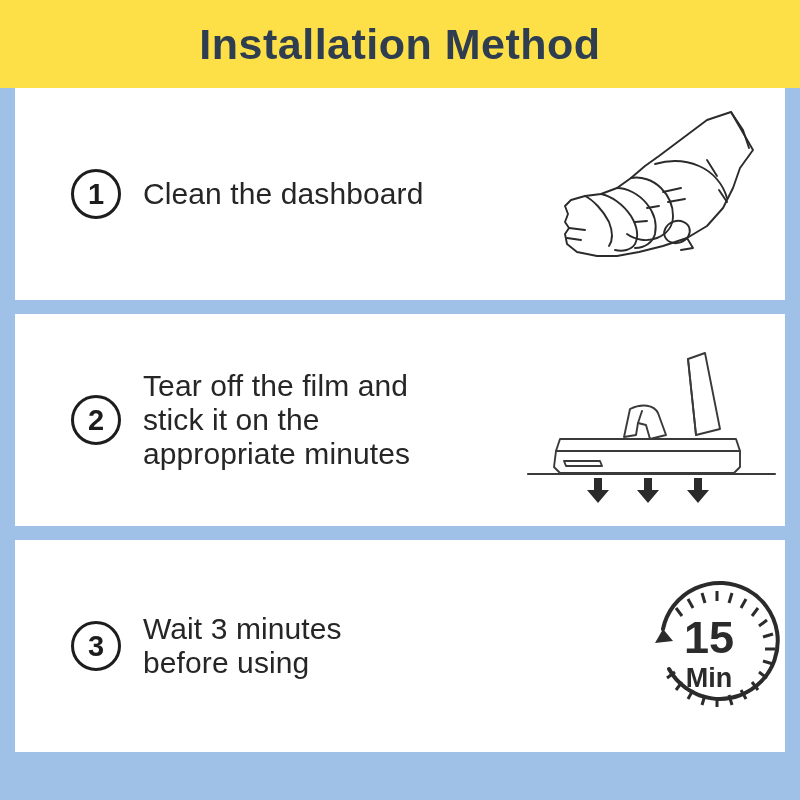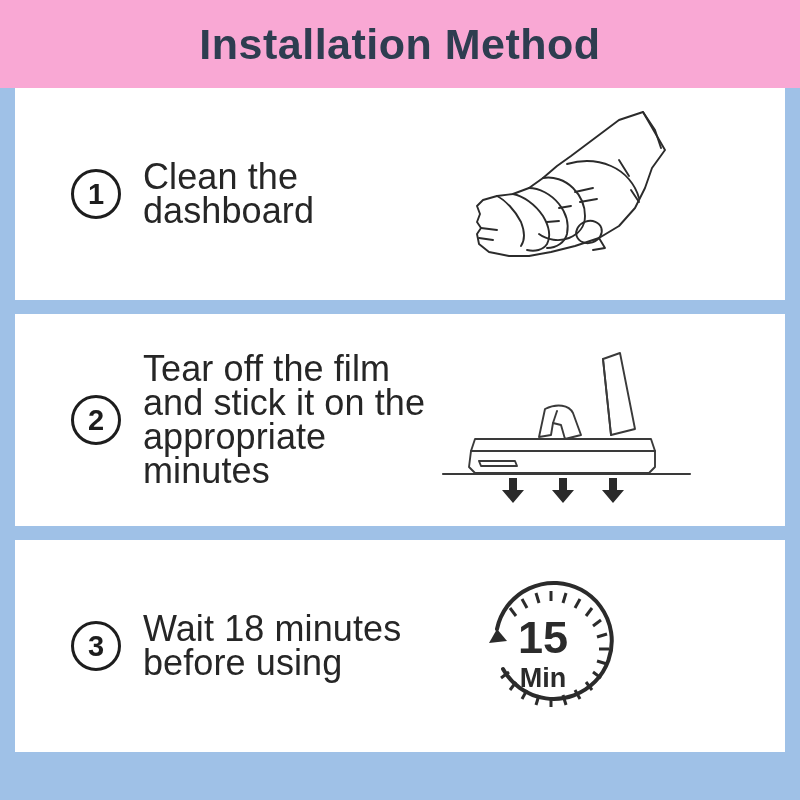--- a/index.html
+++ b/index.html
@@ -25,21 +25,21 @@
     box-sizing: border-box;
   }
 
   
   .header {
     height: 88px;
     flex: 0 0 88px;
     display: flex;
     align-items: center;
     justify-content: center;
-    background: #f9a8d4;
+    background: #fde047;
   }
   .header-title {
     font-size: 43px;
     font-weight: bold;
     color: #2e3d50;
     letter-spacing: 0.5px;
     line-height: 1;
     white-space: nowrap;
   }
 
@@ -82,34 +82,34 @@
     justify-content: center;
     font-size: 29px;
     font-weight: bold;
     color: #1d1d1d;
     line-height: 1;
     box-sizing: border-box;
   }
 
   .step-text {
     margin-left: 22px;
-    font-size: 36px;
+    font-size: 30px;
     line-height: 34px;
     color: #262626;
     font-weight: 400;
     letter-spacing: 0.1px;
   }
 
   .step-art {
     flex: 1 1 auto;
     height: 100%;
     position: relative;
     display: flex;
     align-items: center;
-    justify-content: flex-start;
+    justify-content: flex-end;
   }
 
   .art-svg { display: block; }
 
   
   .art-hand  { margin-left: 12px; margin-top: 4px; }
   .art-mount { margin-left: 0px;  margin-top: 18px; }
   .art-timer { margin-left: 48px; margin-top: 2px; }
 
   .footer-space {
@@ -207,21 +207,21 @@
             <path d="M124 131 h8 v12 h7 l-11 13 -11 -13 h7 z"></path>
             <path d="M174 131 h8 v12 h7 l-11 13 -11 -13 h7 z"></path>
           </g>
         </svg>
       </div>
     </div>
 
     <div class="card">
       <div class="step-left">
         <div class="step-badge">3</div>
-        <div class="step-text">Wait 18 minutes before using</div>
+        <div class="step-text">Wait 3 minutes before using</div>
       </div>
       <div class="step-art">
 
         <svg class="art-svg art-timer" width="136" height="140" viewBox="0 0 136 140">
 
           <g stroke="#2b2b2b" fill="none" stroke-width="4" stroke-linecap="round">
             <path d="M14 52
                      A 58 58 0 1 1 20 92"></path>
           </g>
 

